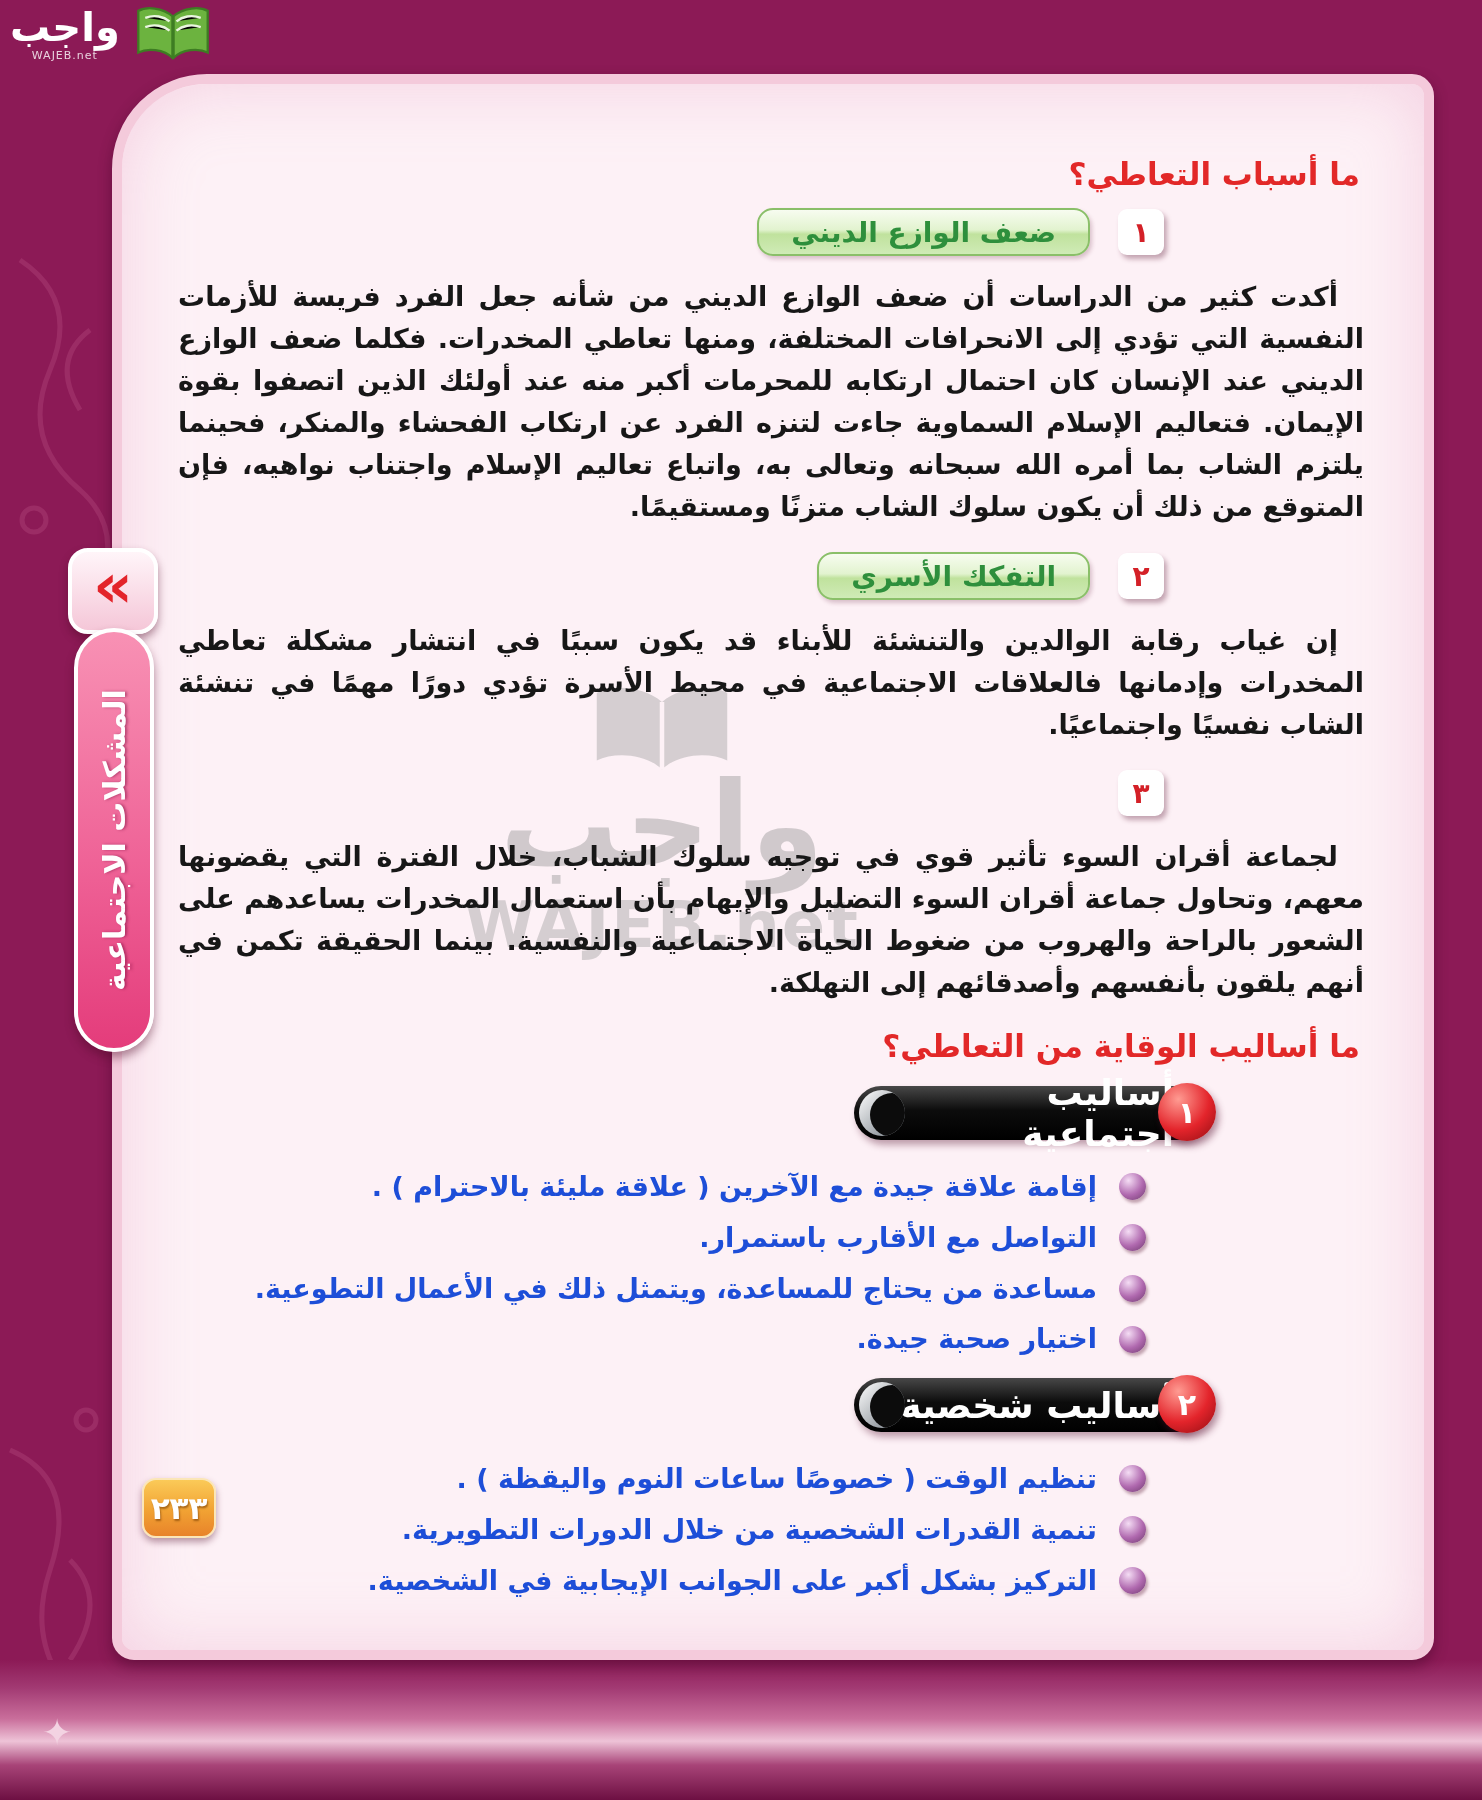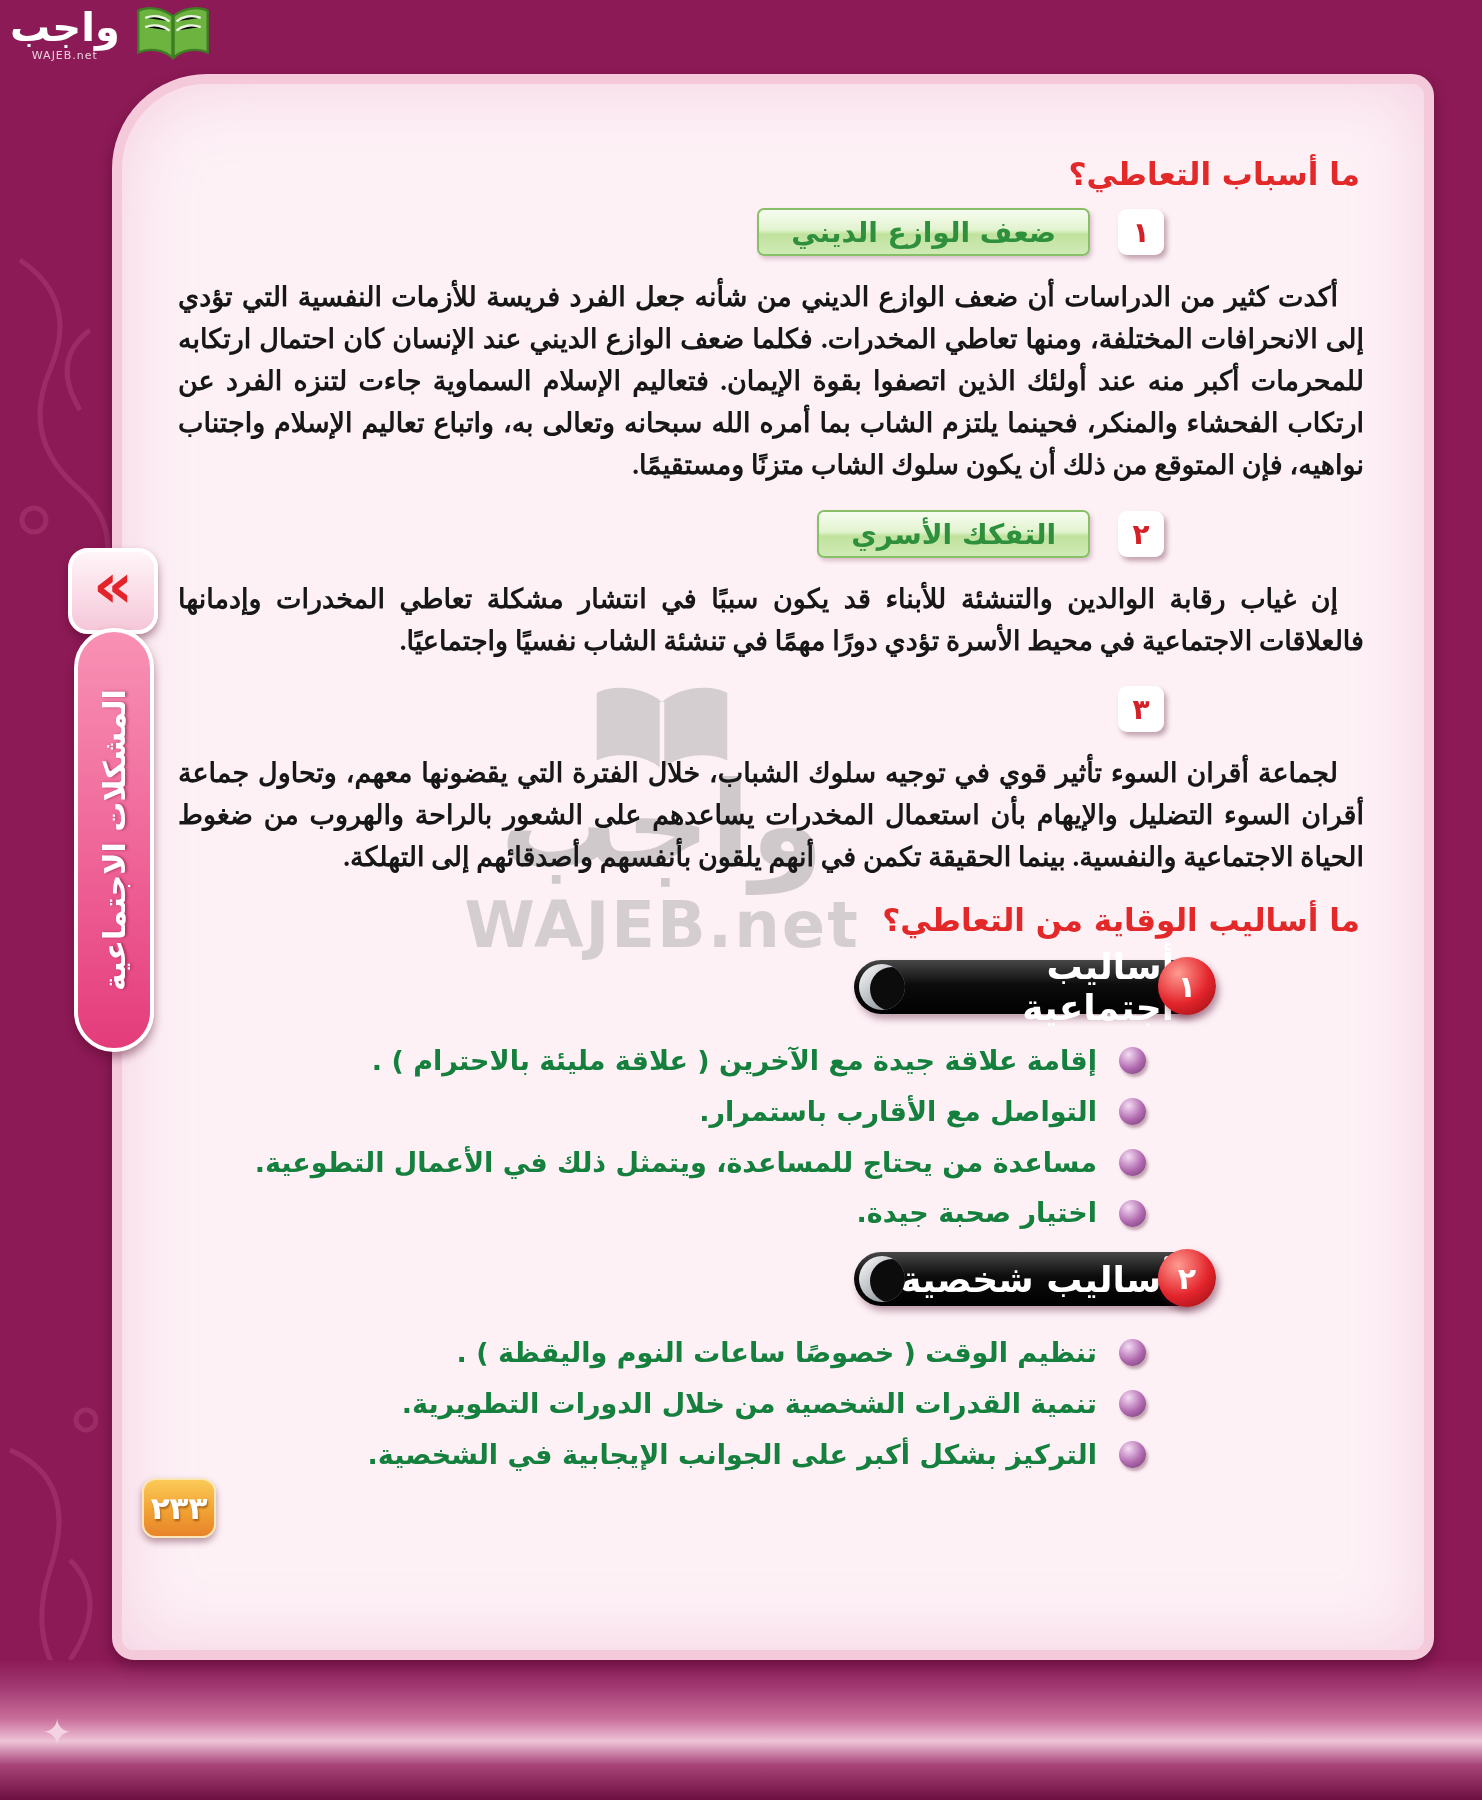--- a/index.html
+++ b/index.html
@@ -39,34 +39,33 @@
 
   
   .pill-row { display: flex; align-items: center; gap: 28px; width: max-content; margin: 4px 200px 20px 0; }
   .num-box {
     width: 46px; height: 46px; background: #fff; border-radius: 9px;
     box-shadow: 3px 4px 5px rgba(90,20,50,.35);
     color: #d42027; font-weight: bold; font-size: 28px;
     display: flex; align-items: center; justify-content: center;
   }
   .green-pill {
-    min-width: 270px; padding: 0 32px; height: 48px; border-radius: 7px;
+    min-width: 270px; padding: 0 32px; height: 48px; border-radius: 16px;
     border: 2px solid #8abf69;
     background: linear-gradient(#f7fcf0 0%, #e2f3cf 45%, #c0e29d 55%, #cfebb6 100%);
     color: #2e8f3c; font-weight: bold; font-size: 28px;
     display: flex; align-items: center; justify-content: center;
     box-shadow: 2px 3px 4px rgba(90,20,50,.22);
     margin-left: 40px;
   }
 
   .para {
     margin: 2px 0 24px 0; font-size: 27px; line-height: 42px;
     text-align: justify; color: #171717; font-weight: 700;
     text-indent: 26px;
-    font-family: Liberation Serif, serif;
   }
 
   
   .black-row { width: max-content; margin: 22px 160px 30px 0; position: relative; }
   .black-pill {
     position: relative; width: 350px; height: 54px; border-radius: 28px;
     background: linear-gradient(#484848 0%, #0c0c0c 45%, #000 100%);
     display: flex; align-items: center; justify-content: center;
     box-shadow: 3px 5px 7px rgba(90,20,50,.38);
   }
@@ -89,21 +88,21 @@
   }
 
   
   .bullets { list-style: none; margin: 0 218px 6px 0; padding: 0; }
   .bullet-row { display: flex; align-items: center; gap: 22px; margin-bottom: 17px; }
   .sphere {
     flex: 0 0 auto; width: 27px; height: 27px; border-radius: 50%;
     background: radial-gradient(circle at 35% 28%, #f4dcf4, #b069af 55%, #6f3a6e);
     box-shadow: 2px 3px 3px rgba(90,20,50,.35);
   }
-  .bullet-text { font-size: 27px; font-weight: bold; color: #15803d; line-height: 1.25; }
+  .bullet-text { font-size: 27px; font-weight: bold; color: #1d4ed8; line-height: 1.25; }
 
   
   .watermark {
     position: absolute; left: 290px; top: 600px; width: 500px; text-align: center;
     opacity: .40; z-index: 1; color: #8a8a8a; direction: ltr; pointer-events: none;
   }
   .wm-book { margin-bottom: -14px; }
   .wm-title { font-size: 118px; font-weight: bold; line-height: 1.05; color: #8f8f8f; }
   .wm-site { font-size: 64px; font-weight: bold; letter-spacing: 2px; color: #9c9c9c; }
 

